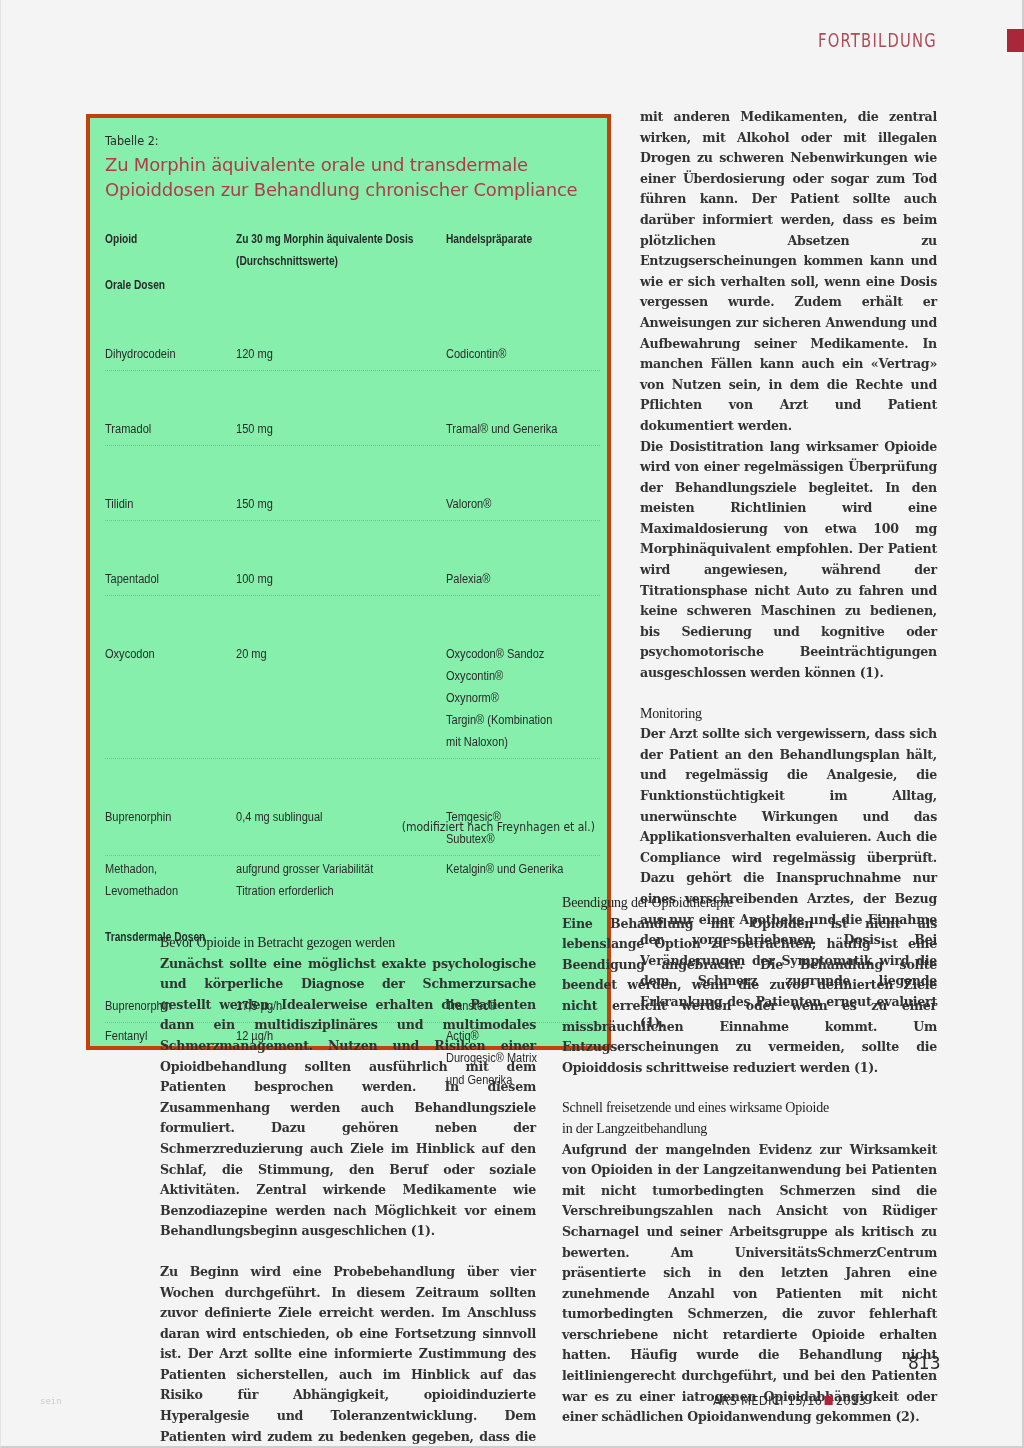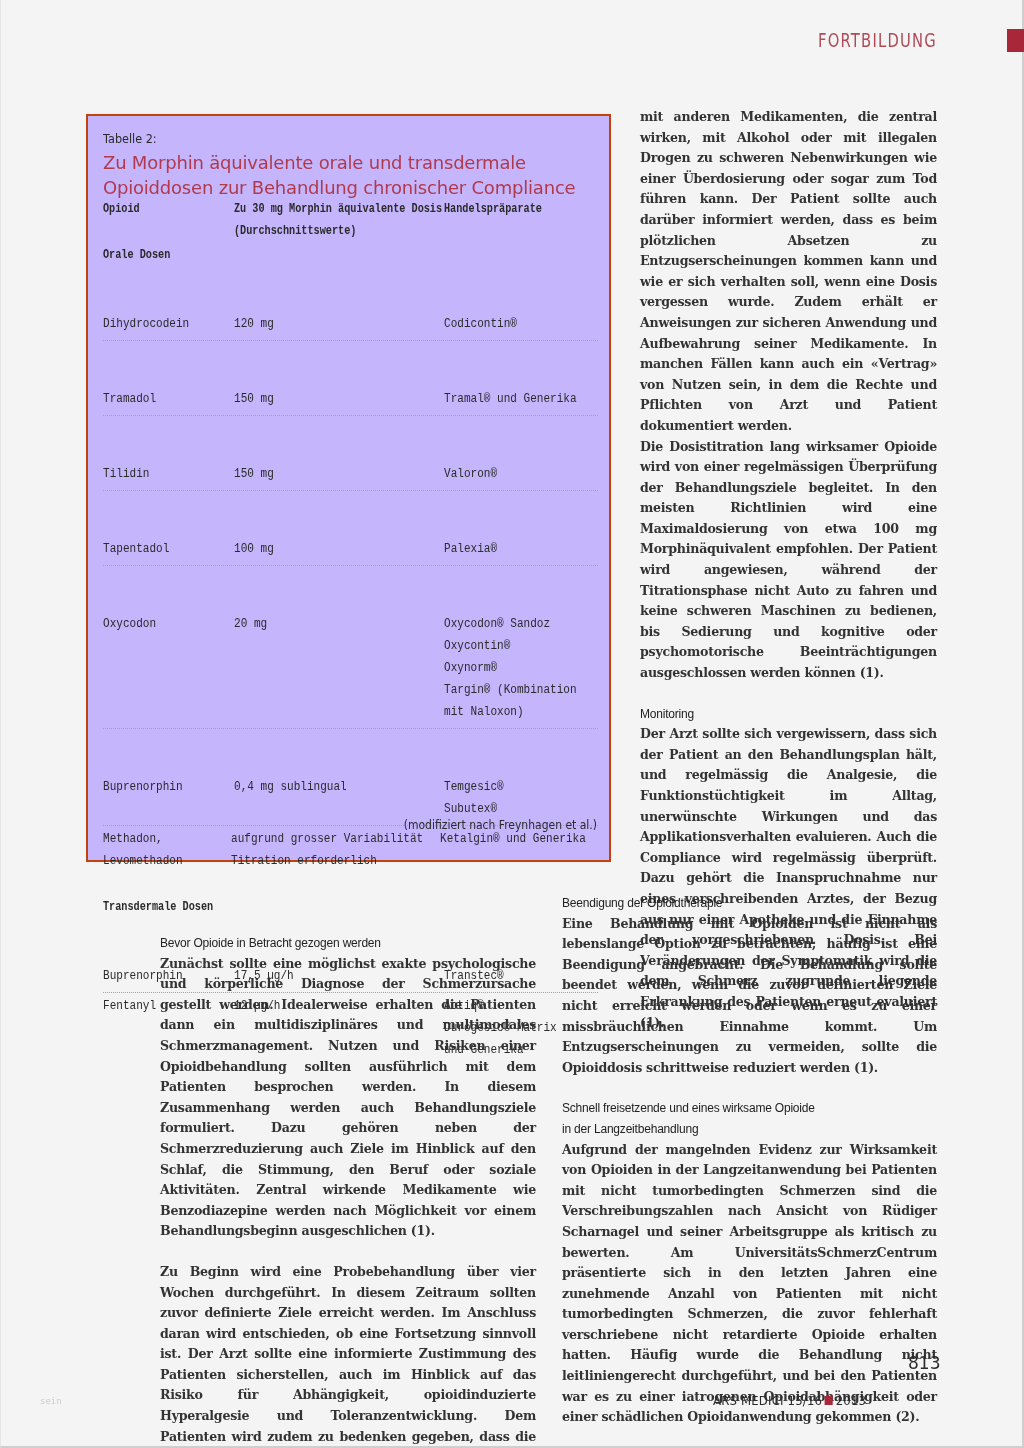--- a/index.html
+++ b/index.html
@@ -5,40 +5,40 @@
   * { box-sizing: border-box; margin: 0; padding: 0; }
   html, body { width: 1024px; height: 1448px; background: #f4f4f4; overflow: hidden; }
   body { position: relative; font-family: "DejaVu Serif", serif; color: #2a2a2a; }
 
   .page-frame { position: absolute; left: 0; top: 0; width: 1024px; height: 1448px; border-right: 2px solid #cfcfcf; border-bottom: 2px solid #cfcfcf; border-left: 1px solid #e4e4e4; }
 
   .section-label { position: absolute; top: 28px; left: 818px; font-family: "DejaVu Sans Condensed", "DejaVu Sans", sans-serif; font-size: 20px; letter-spacing: 1.5px; color: #b04a57; font-weight: normal; transform: scaleX(0.82); transform-origin: left center; }
   .section-mark { position: absolute; top: 29px; left: 1007px; width: 17px; height: 23px; background: #a8283a; }
 
   
-  .table-box { position: absolute; left: 86px; top: 114px; width: 525px; height: 748px; border: 2px solid #c2410c; background: #c4b5fd; }
+  .table-box { position: absolute; left: 86px; top: 114px; width: 525px; height: 936px; border: 4px solid #c2410c; background: #86efac; }
   .table-label { position: absolute; left: 15px; top: 15px; font-family: "DejaVu Sans", sans-serif; font-size: 12.5px; color: #2a2a2a; transform: scaleX(0.9); transform-origin: left; }
   .table-title { position: absolute; left: 15px; top: 34px; font-family: "DejaVu Sans", sans-serif; font-size: 18px; line-height: 25px; color: #b03a4c; letter-spacing: -0.2px; width: 500px; }
-  .tbl { position: absolute; left: 15px; top: 80px; width: 495px; font-family: Liberation Mono, monospace; font-size: 12px; color: #2a2a2a; }
+  .tbl { position: absolute; left: 15px; top: 108px; width: 495px; font-family: Liberation Sans, sans-serif; font-size: 12px; color: #2a2a2a; }
   .tbl .row { display: flex; position: relative; padding-top: 4px; }
   .tbl .row.dotted { border-bottom: 1px dotted #c9919a; padding-bottom: 3px; margin-top: 45px; }
   .tbl .c1 { width: 131px; }
   .tbl .c2 { width: 210px; }
   .tbl .c3 { flex: 1; }
   .tbl .line { display: block; height: 22px; line-height: 18px; }
   .tbl .hdr { font-weight: bold; transform: scaleX(0.85); transform-origin: left; white-space: nowrap; }
   .tbl .grp { font-weight: bold; transform: scaleX(0.85); transform-origin: left; white-space: nowrap; height: 22px; line-height: 18px; padding-top: 2px;}
   .tbl .spacer { height: 22px; }
   .tbl .txt { transform: scaleX(0.92); transform-origin: left; white-space: nowrap; display: inline-block; }
   .source { position: absolute; right: 12px; top: 702px; font-family: "DejaVu Sans Condensed", "DejaVu Sans", sans-serif; font-size: 12px; color: #2a2a2a; }
 
   
   .col { position: absolute; font-family: "DejaVu Serif", serif; font-size: 12.6px; line-height: 20.6px; color: #333; text-align: justify; hyphens: none; letter-spacing: -0.25px; }
   .col p { margin: 0; font-weight: bold; }
-  .col h3 { font-family: Liberation Sans, sans-serif; font-size: 12px; font-weight: normal; color: #222; line-height: 20.6px; letter-spacing: -0.2px; text-align: left; }
+  .col h3 { font-family: Liberation Serif, serif; font-size: 14px; font-weight: normal; color: #222; line-height: 20.6px; letter-spacing: -0.2px; text-align: left; }
   .col .gap { height: 20px; }
 
   .colR { left: 640px; top: 107px; width: 297px; }
   .colL { left: 160px; top: 893px; width: 376px; margin-top: 40px; }
   .colM { left: 562px; top: 893px; width: 375px; }
 
   .footer-journal { position: absolute; left: 713px; top: 1393px; font-family: "DejaVu Sans", sans-serif; font-size: 13px; color: #2a2a2a; letter-spacing: 0.2px; transform: scaleX(0.9); transform-origin: left; white-space: nowrap; }
   .footer-journal .sq { display: inline-block; width: 9px; height: 9px; background: #a8283a; margin: 0 3px; vertical-align: 0px; }
   .footer-page { position: absolute; left: 908px; top: 1353px; font-family: "DejaVu Sans", sans-serif; font-size: 17px; color: #2a2a2a; }
   .watermark { position: absolute; left: 40px; top: 1396px; font-family: "DejaVu Sans Mono", monospace; font-size: 9px; color: #cccccc; }

